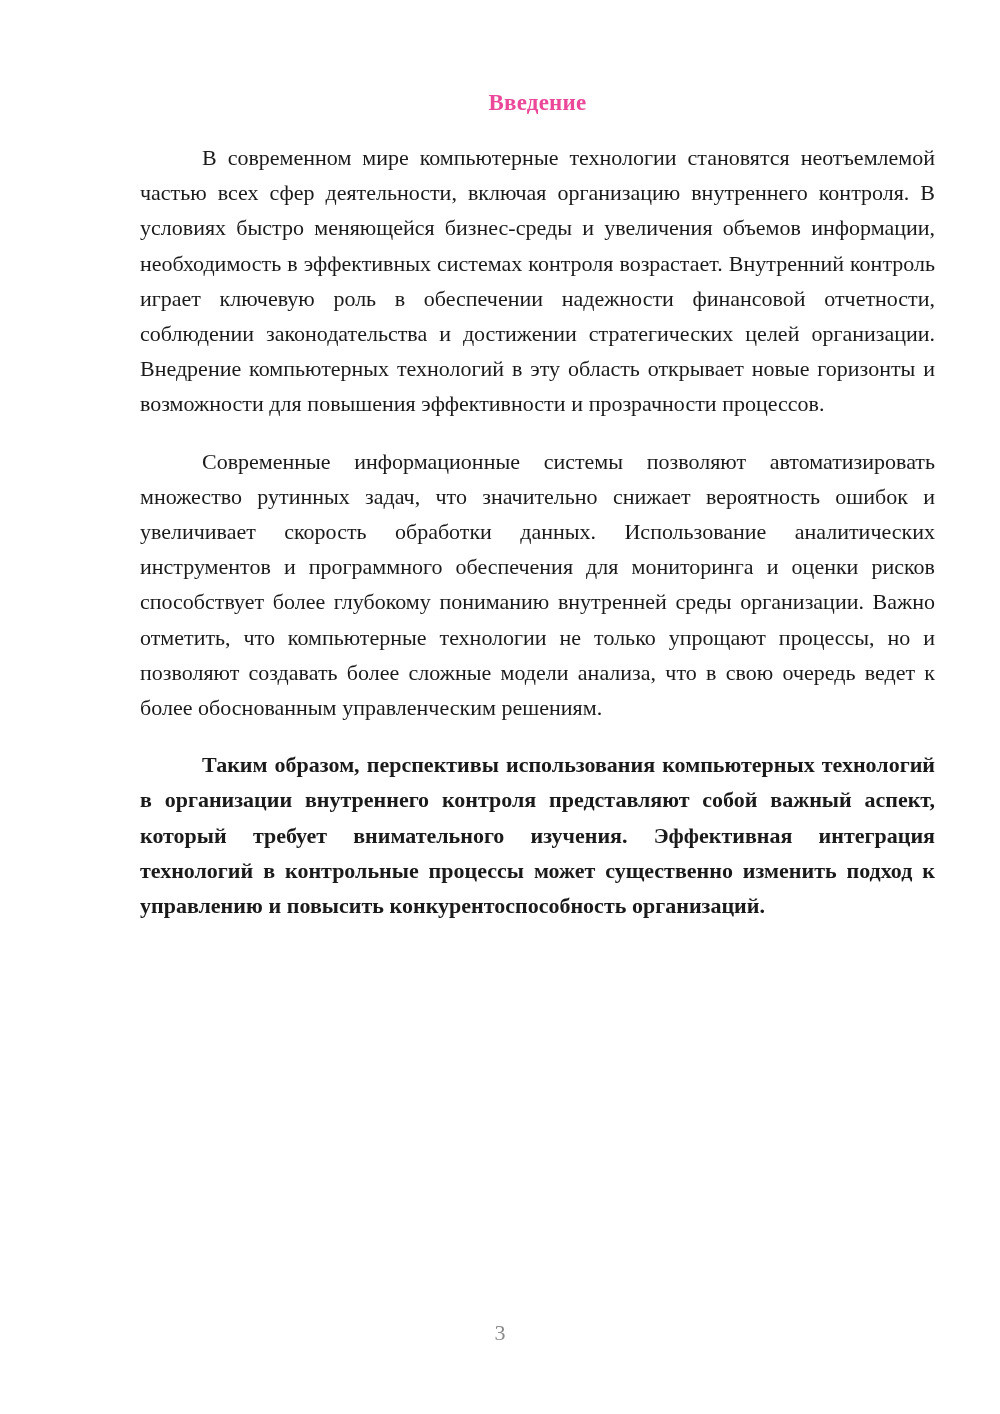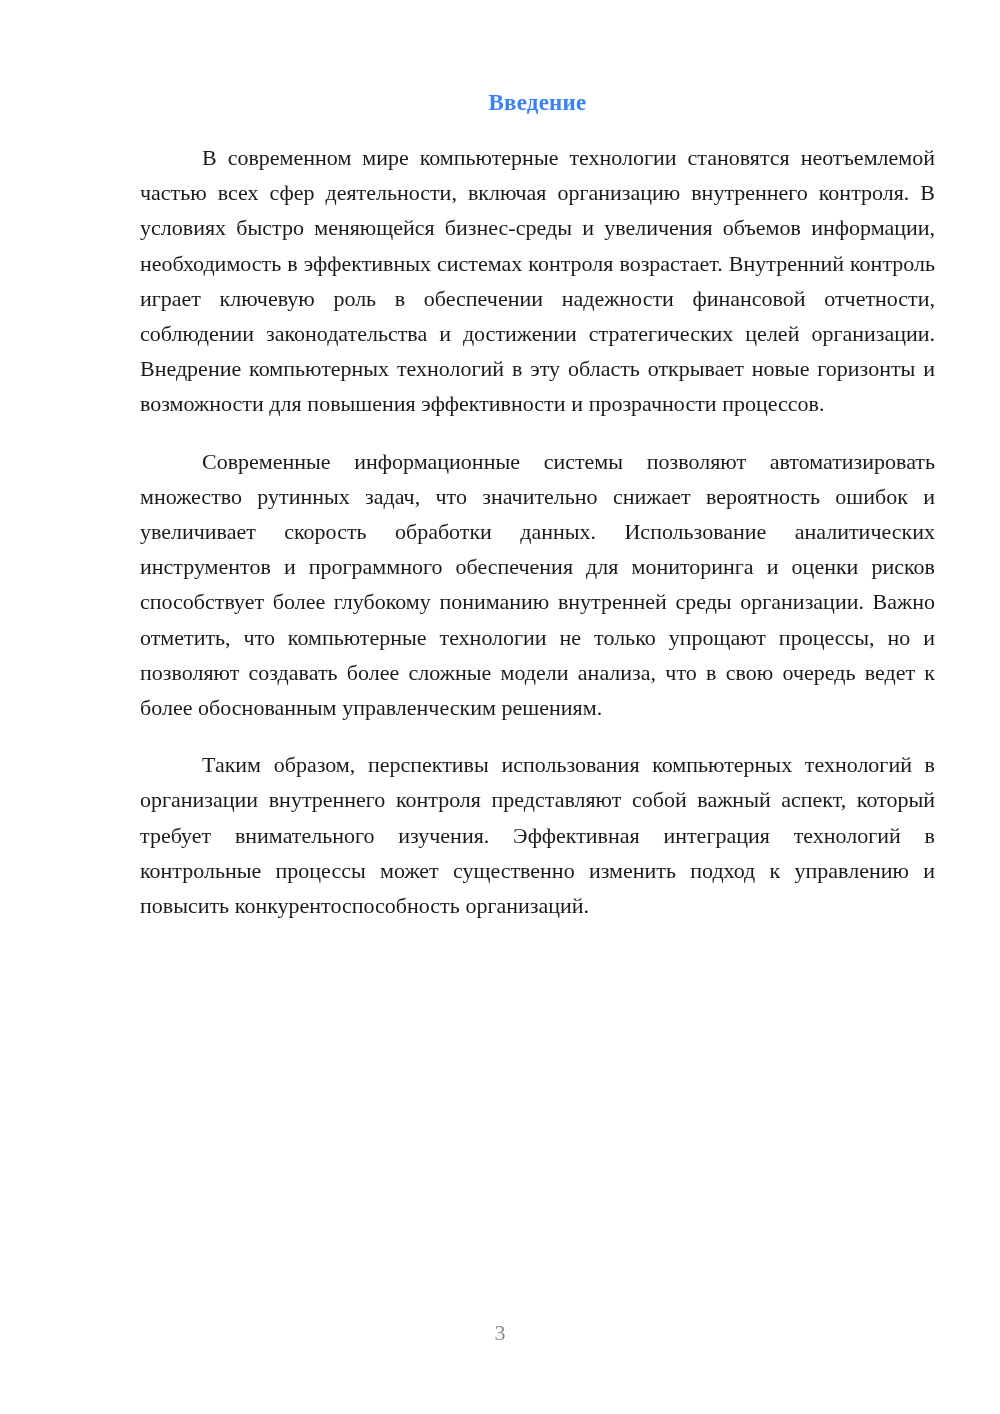--- a/index.html
+++ b/index.html
@@ -28,38 +28,39 @@
     width: 795px;
   }
 
   .doc-title {
     font-size: 23px;
     font-weight: bold;
     text-align: center;
     line-height: 1.3;
     margin: 0 0 22px 0;
     letter-spacing: 0.2px;
-    color: #3b82f6;
+    color: #ec4899;
   }
 
   .para {
     font-size: 22px;
     line-height: 35.2px;
     text-align: justify;
     text-align-last: left;
     text-justify: inter-word;
     margin: 0 0 22px 0;
     text-indent: 62px;
     word-spacing: 0.2px;
     hyphens: none;
     -webkit-hyphens: none;
   }
 
   .para:last-child {
     margin-bottom: 0;
+    font-weight: bold;
   }
 
   .page-number {
     position: absolute;
     left: 0;
     right: 0;
     top: 1322px;
     text-align: center;
     font-size: 22px;
     line-height: 1;

